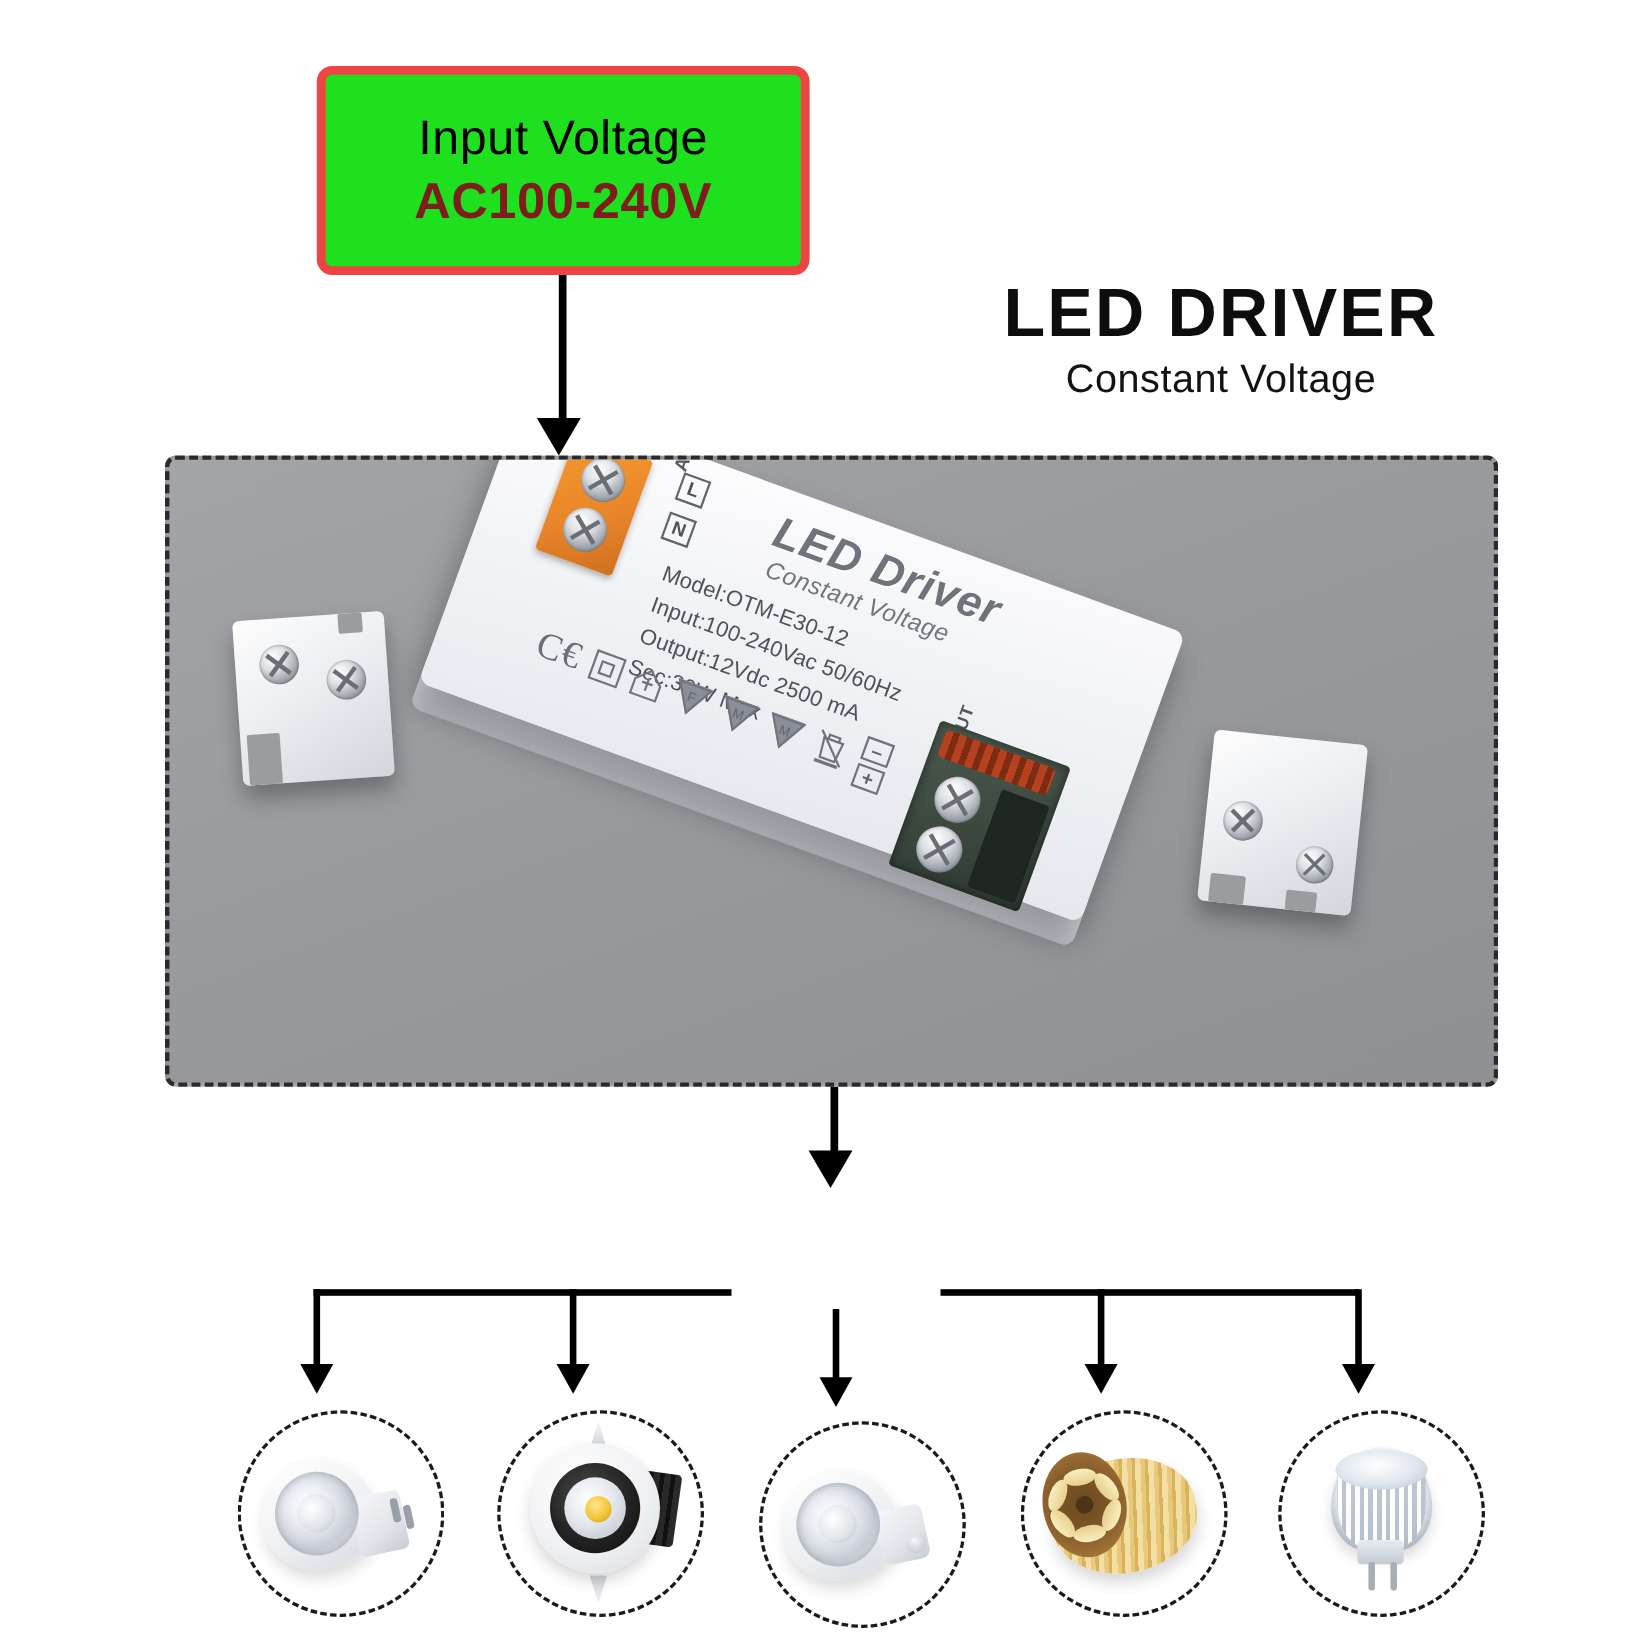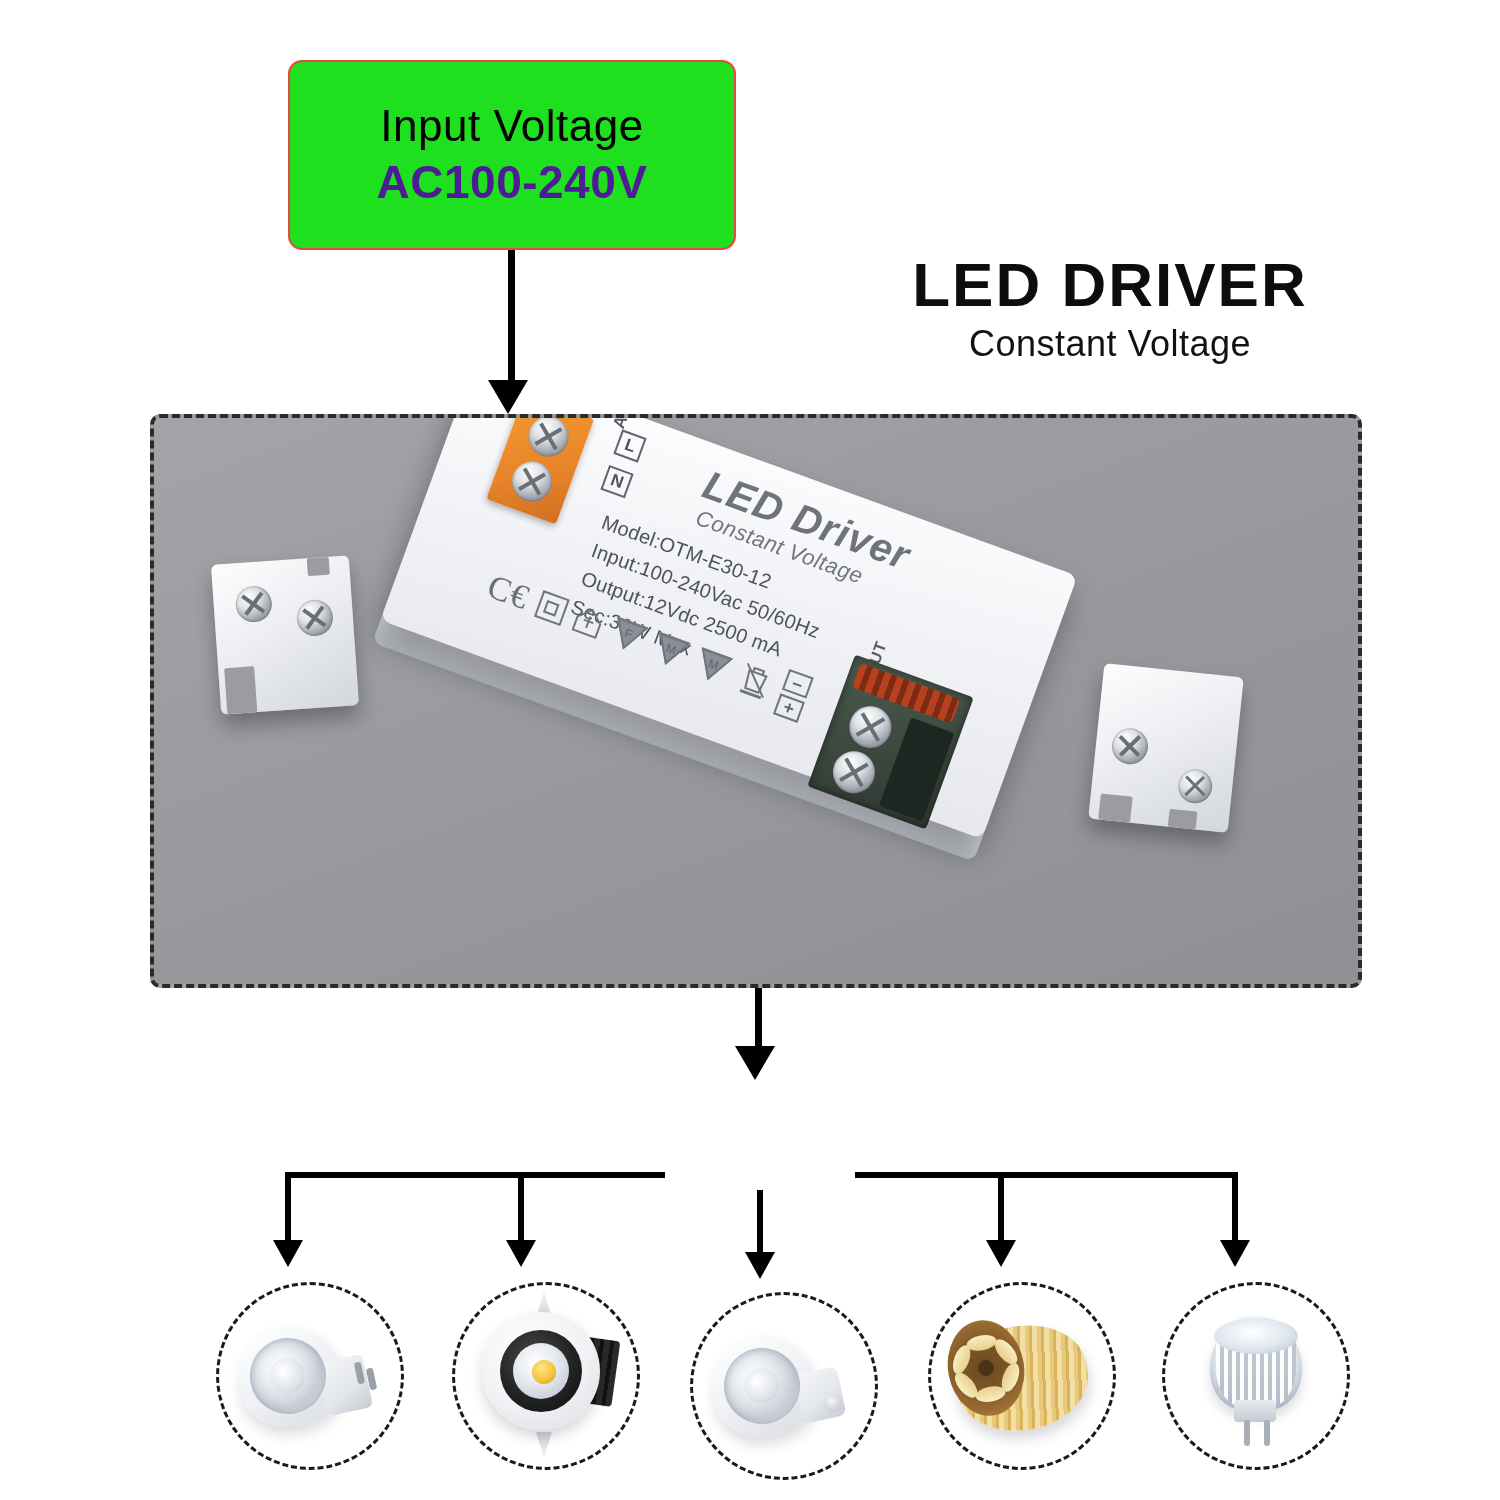--- a/index.html
+++ b/index.html
@@ -7,26 +7,26 @@
     width: 1500px; height: 1500px;
     background: #ffffff;
     font-family: "Liberation Sans", sans-serif;
     overflow: hidden;
   }
   #stage { position: relative; width: 1500px; height: 1500px; background:#fff; }
 
   
   .input-box {
     position: absolute; left: 288px; top: 60px; width: 448px; height: 190px;
-    background: #1fe01f; border: 2px solid #ef4444; border-radius: 14px;
+    background: #1fe01f; border: 8px solid #ef4444; border-radius: 14px;
     display: flex; flex-direction: column; align-items: center; justify-content: center;
     gap: 4px;
   }
   .input-box .l1 { font-size: 44px; color: #000; letter-spacing: .5px; }
-  .input-box .l2 { font-size: 46px; color: #4c1d95; font-weight: bold; letter-spacing: .5px; }
+  .input-box .l2 { font-size: 46px; color: #7f1d1d; font-weight: bold; letter-spacing: .5px; }
 
   
   .v-line { position: absolute; background: #000; width: 7px; }
   .h-line { position: absolute; background: #000; height: 6px; }
   .arrow-head {
     position: absolute; width: 0; height: 0;
     border-left: 20px solid transparent; border-right: 20px solid transparent;
     border-top: 34px solid #000;
   }
   .arrow-head.small {

